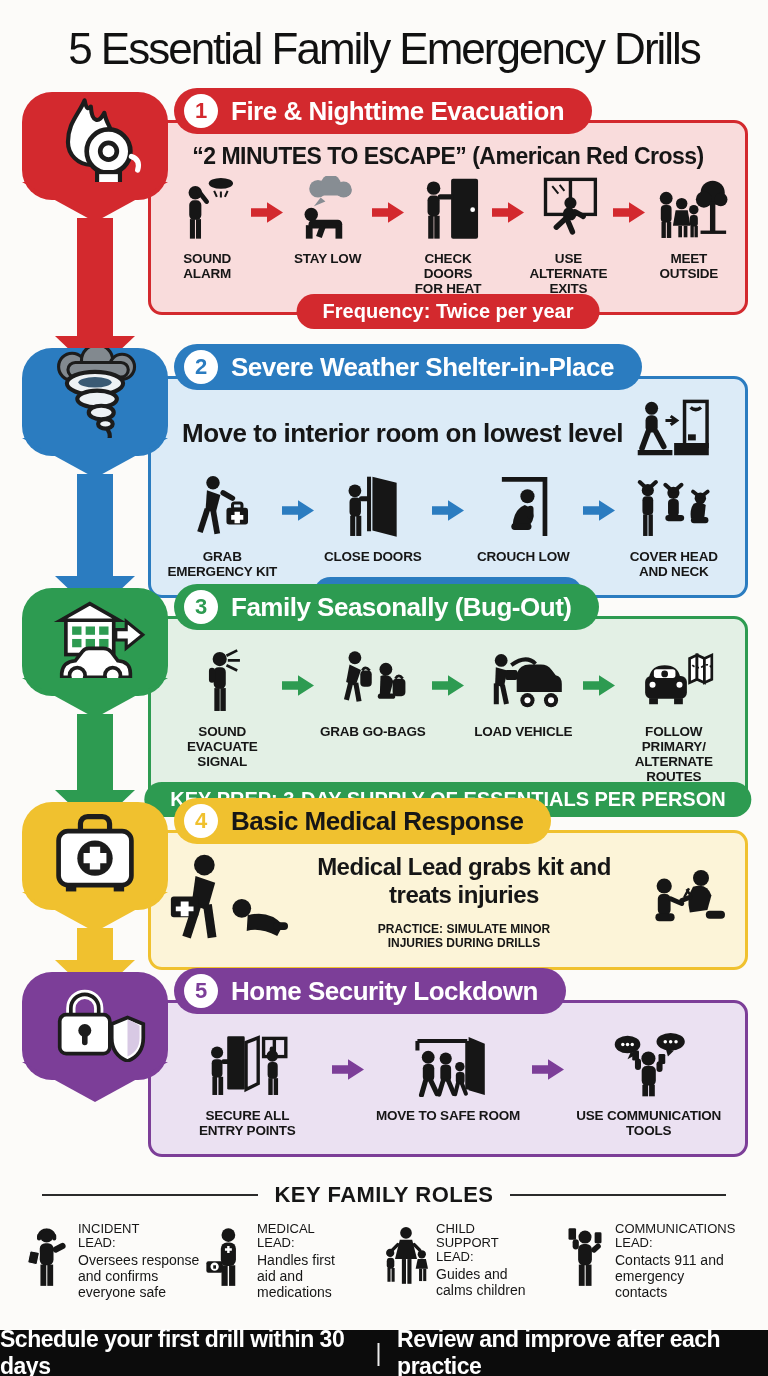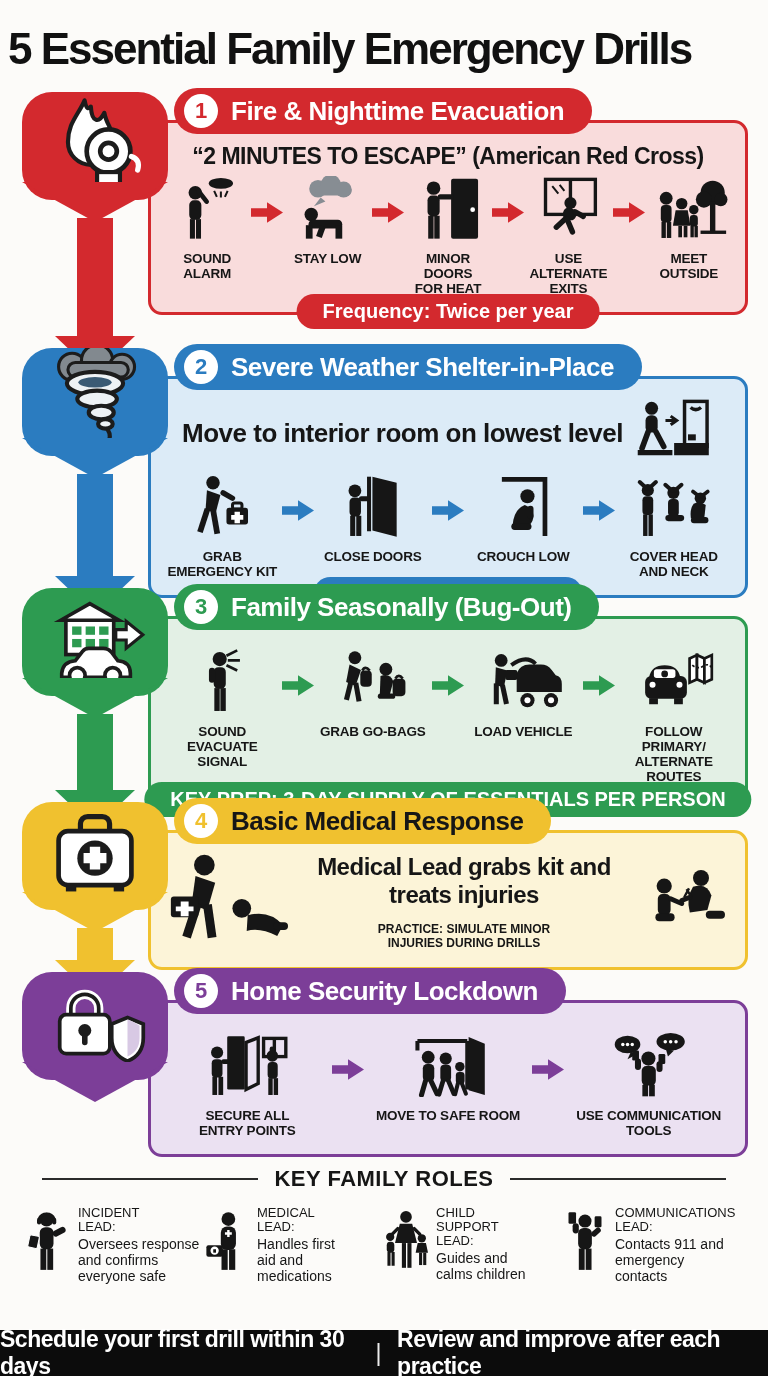--- a/index.html
+++ b/index.html
@@ -1,18 +1,18 @@
 <!DOCTYPE html>
 <html><head>
 <meta charset="utf-8">
 <style>
 *{box-sizing:border-box}
 html,body{margin:0;padding:0}
 body{width:768px;height:1376px;background:#fcfbf9;font-family:"Liberation Sans",sans-serif;color:#161616;display:flex;flex-direction:column;overflow:hidden}
-h1{font-size:44px;margin:24px 8px 12px;text-align:left;letter-spacing:-2px;font-weight:bold;color:#111}
+h1{font-size:44px;margin:24px 8px 12px;text-align:center;letter-spacing:-2px;font-weight:normal;color:#111}
 #sections{display:flex;flex-direction:column}
 .sec{position:relative;margin:2px 20px 2px 22px}
 .side{position:absolute;left:0;top:4px;width:146px;display:flex;flex-direction:column;align-items:center;z-index:5;pointer-events:none}
 .blob{width:146px;border-radius:30px;background:var(--c);display:flex;align-items:center;justify-content:center}
 .blob svg{width:104px;height:104px}
 .pt{width:0;height:0;border-left:73px solid transparent;border-right:73px solid transparent;border-top:40px solid var(--c);margin-top:-18px}
 .shaft{width:36px;background:var(--c);flex:1 1 auto;min-height:8px;margin-top:-4px}
 .ah{width:0;height:0;border-left:40px solid transparent;border-right:40px solid transparent;border-top:38px solid var(--c)}
 .ct{margin-left:126px;position:relative;z-index:2}
 .pill{display:inline-flex;align-items:center;gap:13px;background:var(--c);border-radius:27px;padding:6px 28px 6px 10px;margin-left:26px;position:relative;z-index:4}
@@ -29,21 +29,21 @@
 .slab{font-size:13.5px;font-weight:bold;text-align:center;white-space:pre-line;line-height:1.12;margin-top:7px;letter-spacing:-0.2px}
 .sarr{margin-top:24px;flex:0 0 auto}
 .sarr svg{width:32px;height:21px}
 .fpill{position:absolute;left:50%;bottom:-17px;transform:translateX(-50%);background:var(--c);color:#fff;font-weight:bold;font-size:20px;padding:6px 26px;border-radius:26px;white-space:nowrap;z-index:6}
 .medrow{display:flex;align-items:center;gap:0}
 .medrow .lic svg{width:128px;height:94px}
 .medrow .ric2 svg{width:96px;height:80px}
 .medmid{flex:1 1 auto;min-width:0}
 .medsub{font-size:24px;font-weight:bold;text-align:center;letter-spacing:-0.5px}
 .medprac{font-size:12px;font-weight:bold;text-align:center;white-space:pre-line;margin-top:14px;line-height:1.15}
-.roles{padding:0 26px}
+.roles{margin-top:16px;padding:0 26px}
 .rhead{display:flex;align-items:center}
 .rhead span{font-size:22px;font-weight:bold;letter-spacing:0.5px}
 .rline{flex:1;height:2.5px;background:#2b2b2b;margin:0 16px}
 .ritems{display:flex;margin-top:14px}
 .role{flex:1 1 0;display:flex;gap:8px;padding-right:4px;min-width:0}
 .ric{flex:0 0 auto}
 .ric svg{width:44px;height:70px}
 .rname{font-size:13px;font-weight:normal;white-space:pre-line;line-height:1.08}
 .rdesc{font-size:14px;line-height:1.15;white-space:pre-line;margin-top:2px}
 .foot{margin-top:auto;height:46px;background:#0c0c0c;color:#fff;display:flex;align-items:center;justify-content:center;gap:16px;font-weight:bold;font-size:23px;letter-spacing:-0.5px}
@@ -121,21 +121,21 @@
                 <span class="ic"><svg viewBox="0 0 120 95" fill="#161616" xmlns="http://www.w3.org/2000/svg">
                     <rect x="64" y="4" width="40" height="89" rx="3"></rect>
                     <circle cx="96" cy="50" r="3.5" fill="#fff"></circle>
                     <circle cx="38" cy="18" r="10"></circle>
                     <rect x="29" y="29" width="18" height="31" rx="7"></rect>
                     <rect x="30" y="59" width="8" height="34"></rect>
                     <rect x="39" y="59" width="8" height="34"></rect>
                     <rect x="44" y="27" width="24" height="8" rx="4"></rect>
                   </svg></span>
               </div>
-              <div class="slab">MINOR DOORS
+              <div class="slab">CHECK DOORS
 FOR HEAT</div>
             </div>
             <div class="sarr"><svg viewBox="0 0 34 22" xmlns="http://www.w3.org/2000/svg" style="fill:#d3292e">
                 <polygon points="0,6.5 17,6.5 17,0 34,11 17,22 17,15.5 0,15.5"></polygon>
               </svg></div>
             <div class="step">
               <div class="sic">
                 <span class="ic"><svg viewBox="0 0 120 95" fill="#161616" xmlns="http://www.w3.org/2000/svg">
                     <g fill="none" stroke="#161616" stroke-width="5">
                       <rect x="26" y="5" width="74" height="52"></rect>

